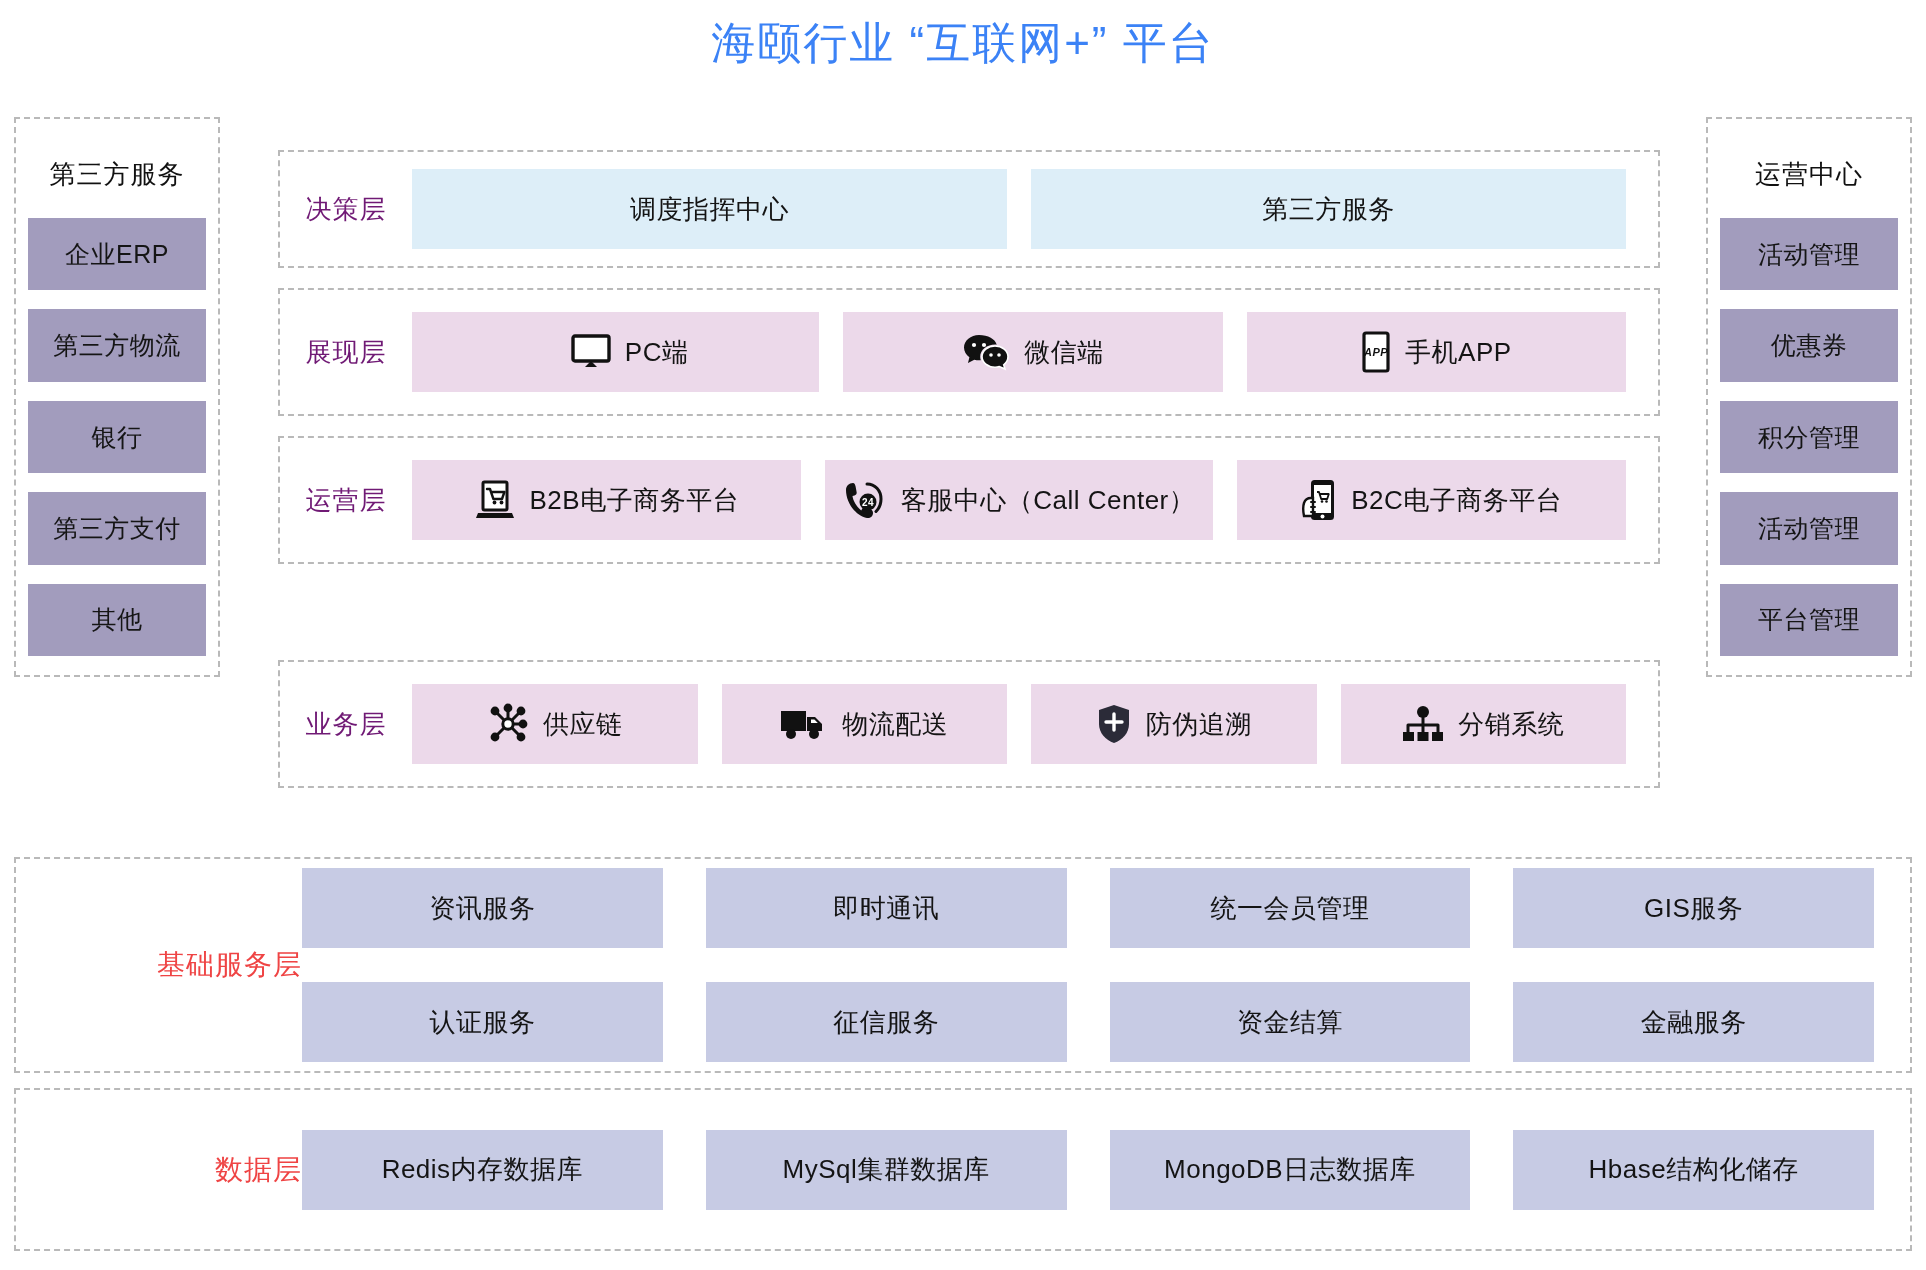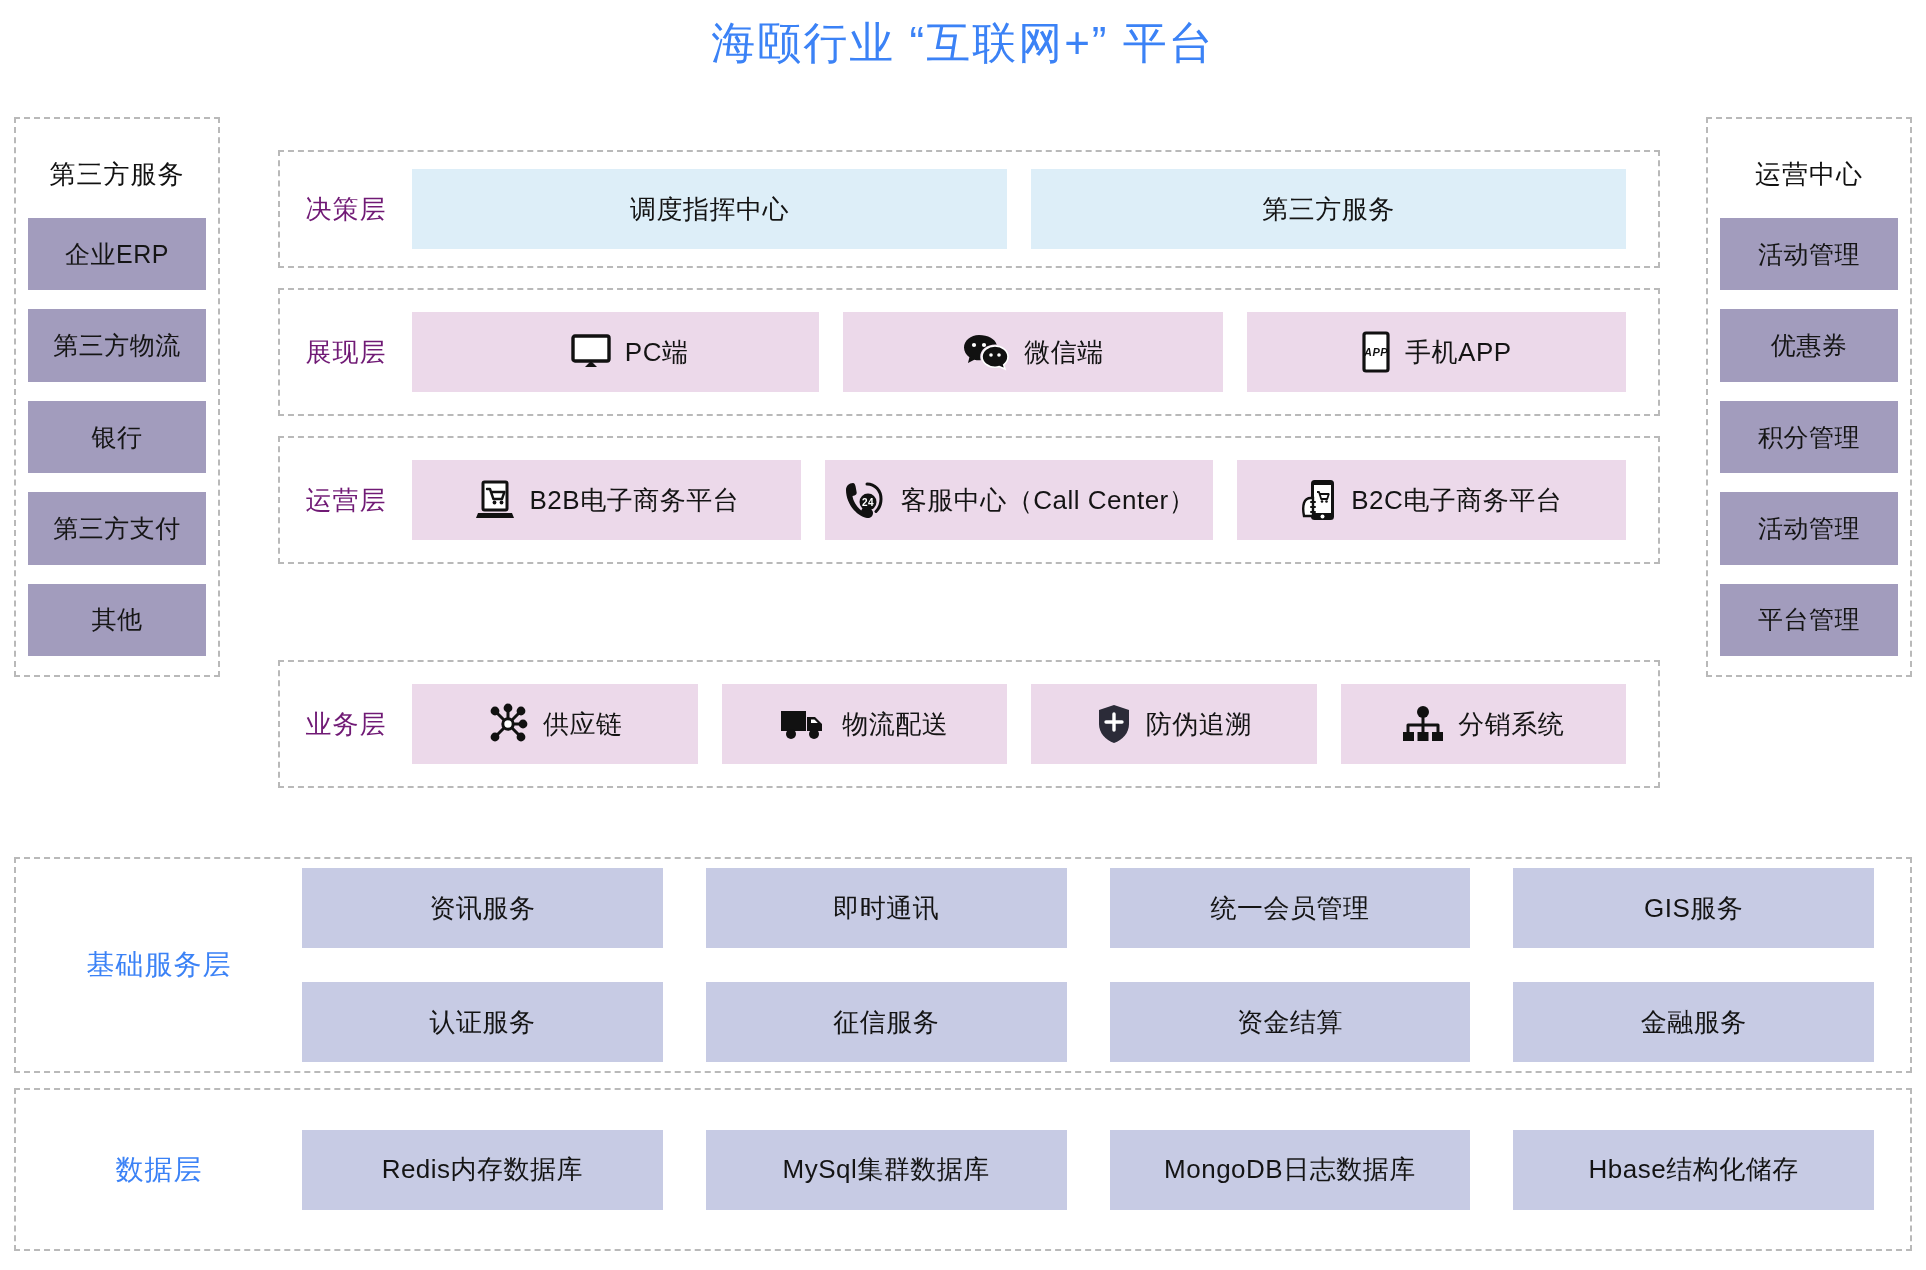--- a/index.html
+++ b/index.html
@@ -99,23 +99,23 @@
   
   .band {
     position: absolute;
     border: 2px dashed #b9b9b9;
     display: flex;
     align-items: center;
   }
   .band-label {
     font-size: 28px;
     width: 286px;
-    text-align: center;
+    text-align: right;
     flex: none;
-    color: #3b82f6;
+    color: #ef4444;
     letter-spacing: 1px;
     white-space: nowrap;
   }
   .band-grid {
     display: grid;
     gap: 34px 43px;
     flex: 1;
     padding-right: 36px;
   }
   .band-box {

